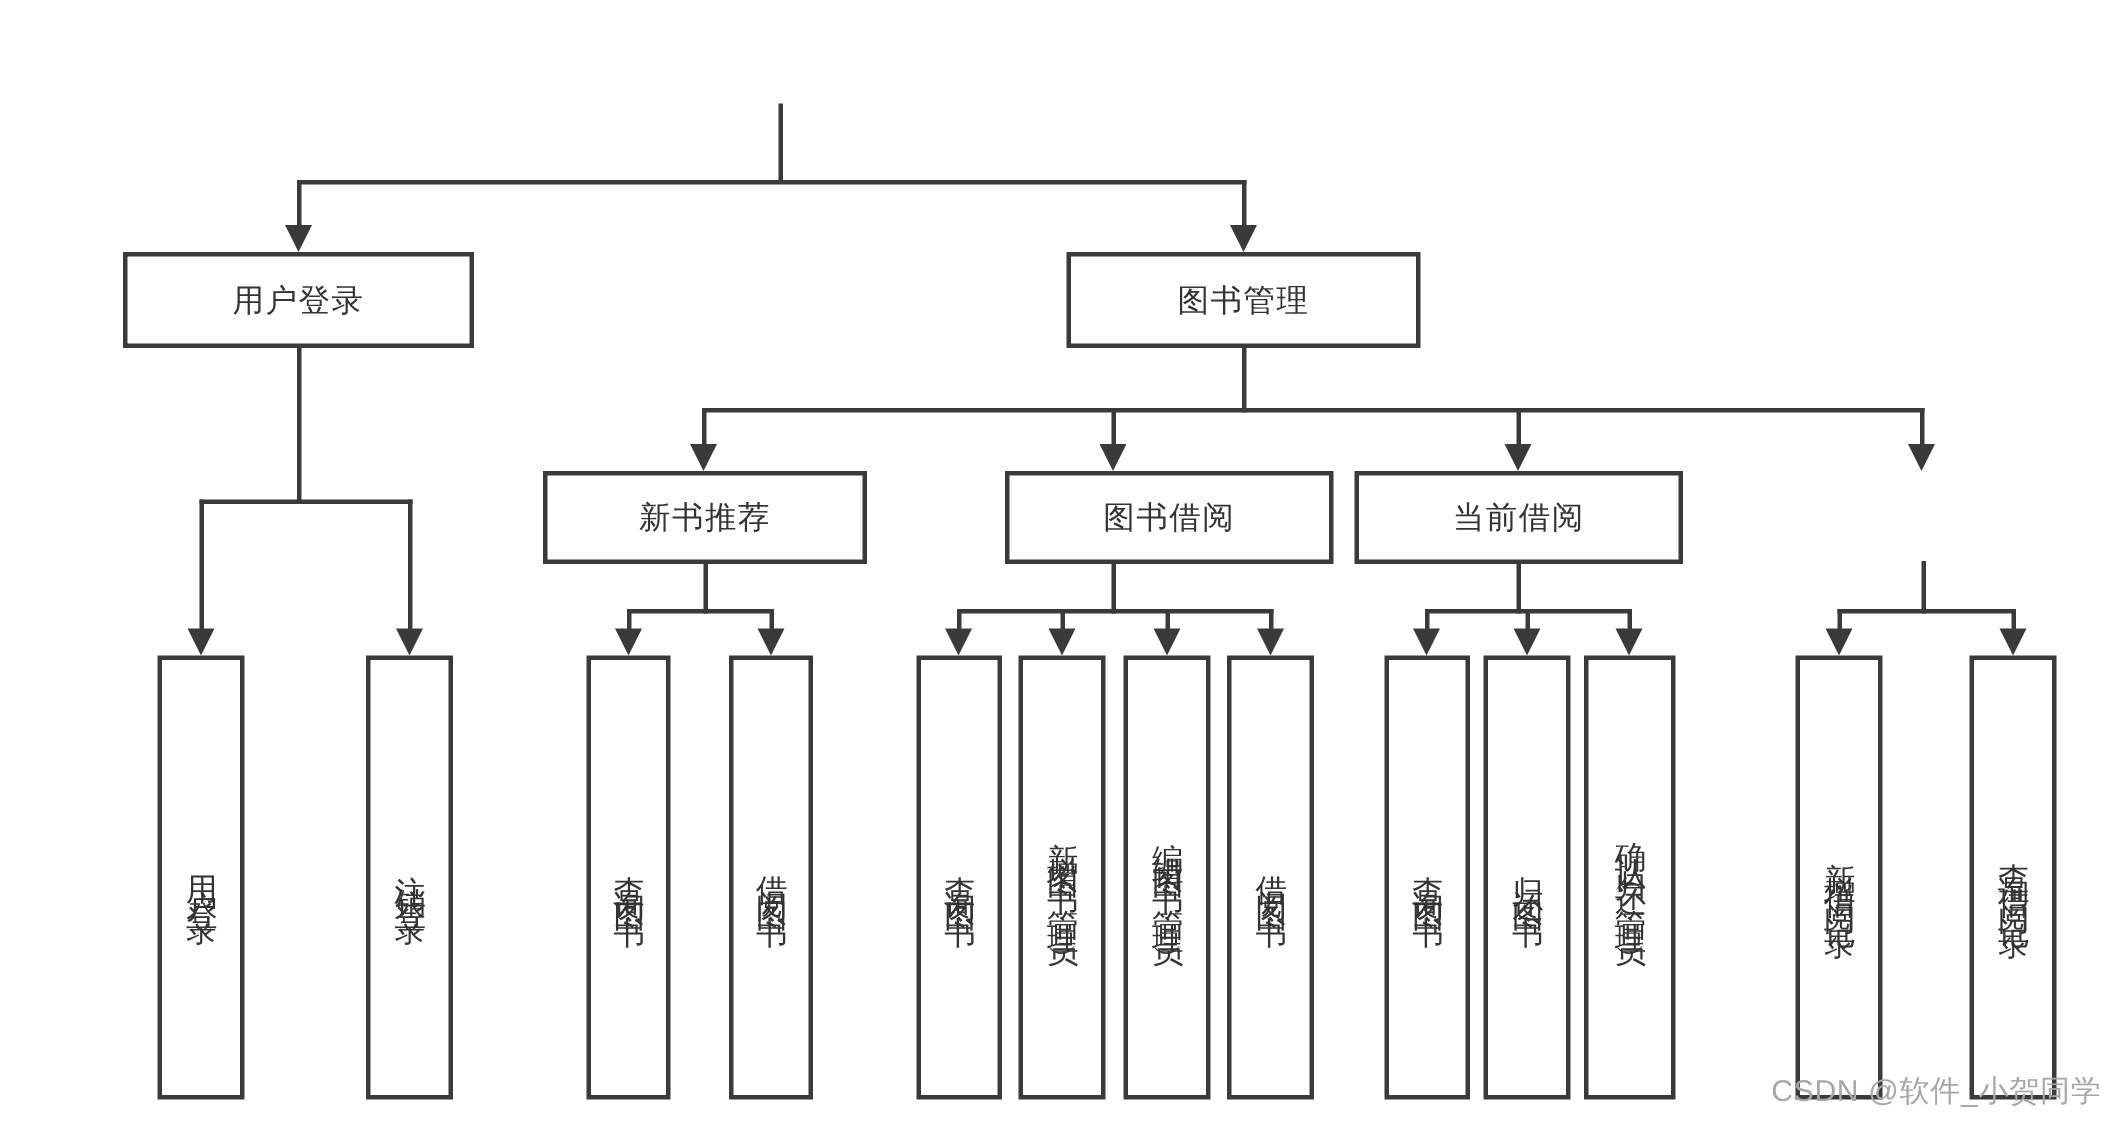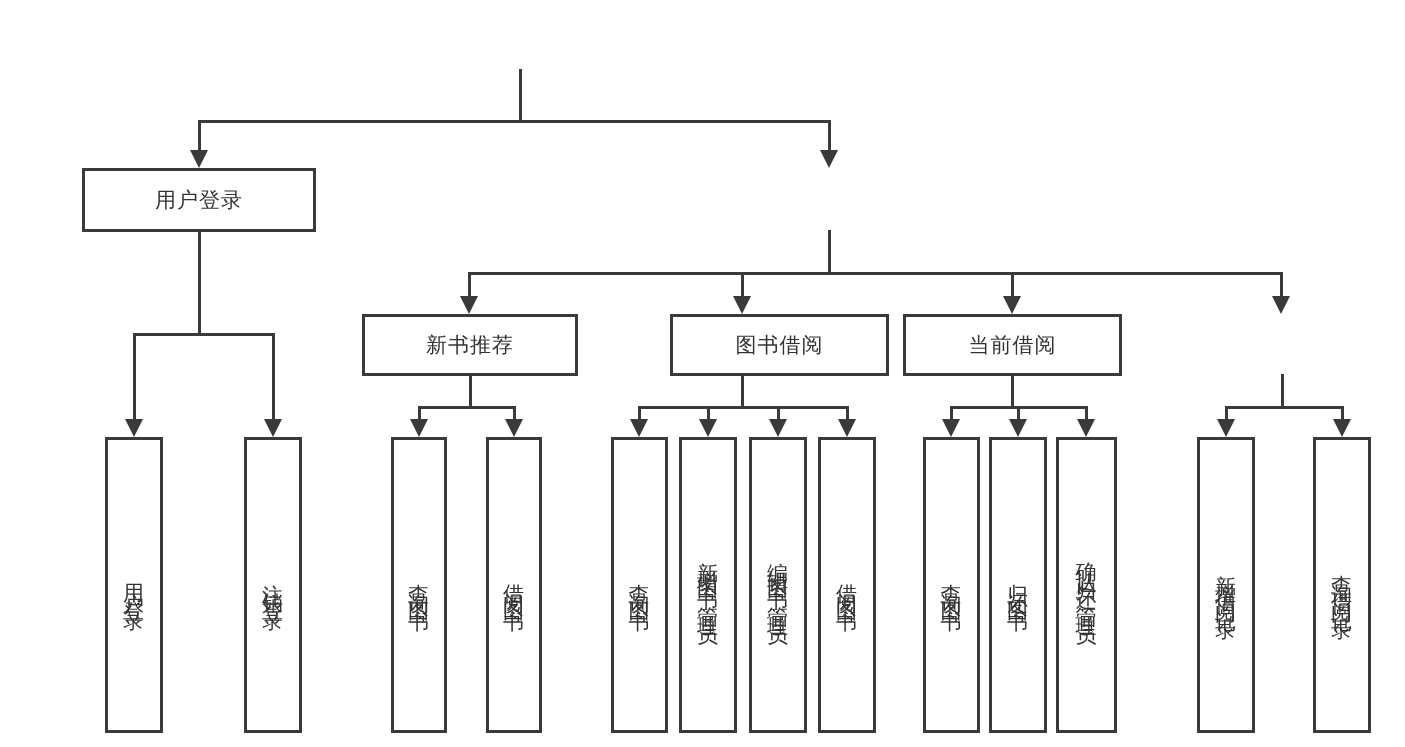--- a/index.html
+++ b/index.html
@@ -54,20 +54,23 @@
 
   <div class="vline" style="left:519px;top:69px;height:53px;"></div>
   <div class="hline" style="left:198px;top:120px;width:633px;"></div>
   <div class="vline" style="left:198px;top:120px;height:32px;"></div>
   <div class="arrow" style="left:190px;top:150px;"></div>
   <div class="vline" style="left:828px;top:120px;height:32px;"></div>
   <div class="arrow" style="left:820px;top:150px;"></div>
 
   <div class="hnode" style="left:82px;top:168px;width:234px;height:64px;">
     <span>用户登录</span>
+  </div>
+  <div class="hnode" style="left:711px;top:168px;width:236px;height:64px;">
+    <span>图书管理</span>
   </div>
 
   <div class="vline" style="left:198px;top:230px;height:106px;"></div>
   <div class="hline" style="left:133px;top:333px;width:142px;"></div>
   <div class="vline" style="left:133px;top:333px;height:88px;"></div>
   <div class="arrow" style="left:125px;top:419px;"></div>
   <div class="vline" style="left:272px;top:333px;height:88px;"></div>
   <div class="arrow" style="left:264px;top:419px;"></div>
 
   <div class="vline" style="left:828px;top:230px;height:45px;"></div>
@@ -162,14 +165,15 @@
     <span>确认归还（管理员）</span>
   </div>
 
   <div class="vnode" style="left:1197px;top:437px;width:58px;height:296px;">
     <span>新增借阅记录</span>
   </div>
   <div class="vnode" style="left:1313px;top:437px;width:58px;height:296px;">
     <span>查询借阅记录</span>
   </div>
 
+  <div class="watermark" style="right:4px;top:714px;">CSDN @软件_小贺同学</div>
 
 </div>
 
 </body></html>

